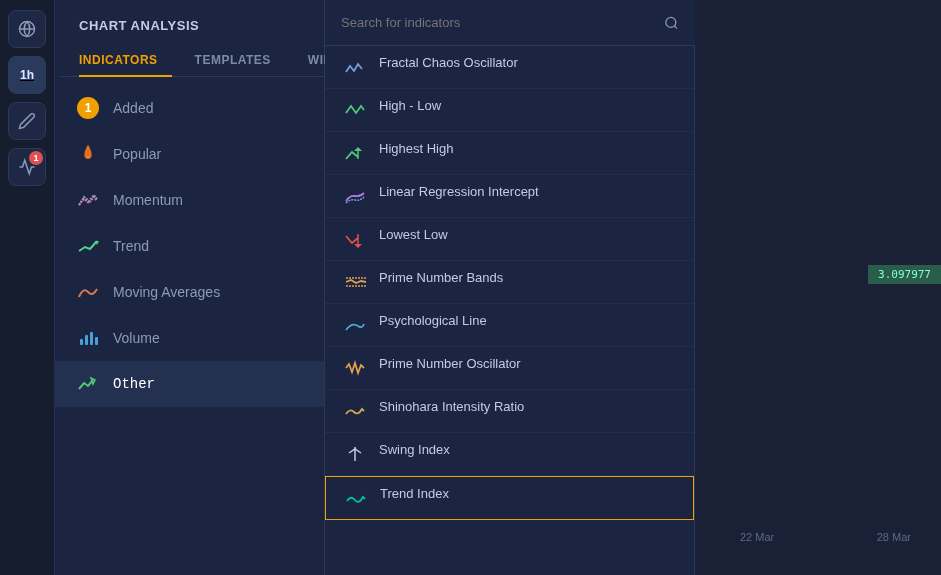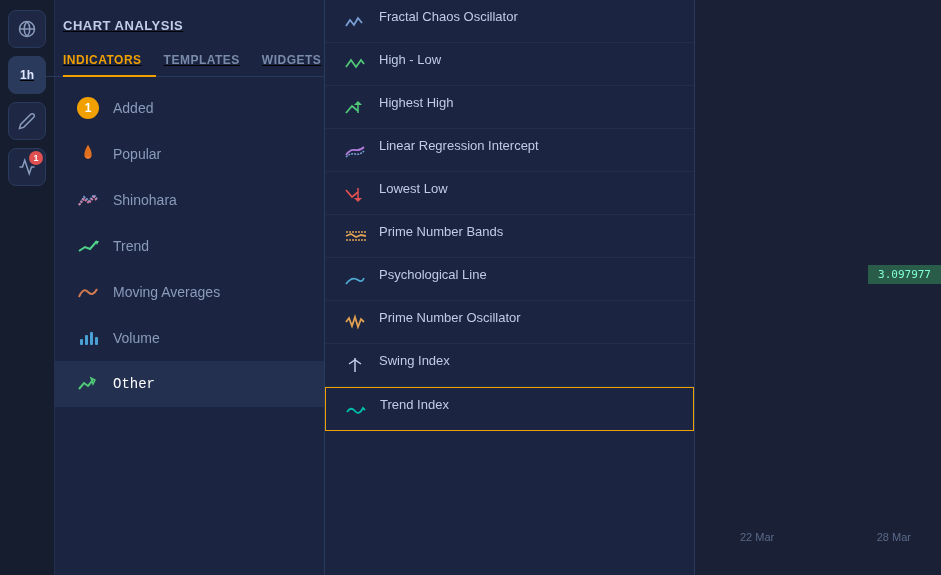--- a/index.html
+++ b/index.html
@@ -67,35 +67,34 @@
 
     
     .category-panel {
       width: 270px;
       height: 100%;
       background: #1b2440;
       border-right: 1px solid #2a3a5c;
     }
 
     .panel-header {
-      padding: 18px 20px 0 8px;
-      text-decoration: underline;
+      padding: 18px 20px 0 24px;
     }
 
     .panel-title {
       font-size: 13px;
       font-weight: 700;
       color: #c0cce8;
       letter-spacing: 0.5px;
       margin-bottom: 12px;
     }
 
     .tabs-row {
       display: flex;
-      gap: 0;
+      gap: 15px;
       border-bottom: 1px solid #2a3a5c;
       margin: 0 -20px;
       padding: 0 20px;
     }
 
     .tab {
       font-size: 12px;
       font-weight: 600;
       padding: 8px 14px 8px 0;
       cursor: pointer;
@@ -347,21 +346,21 @@
         <span>Popular</span>
       </div>
 
       <div class="category-item">
         <div class="cat-icon">
           <svg width="22" height="18" viewBox="0 0 22 18">
             <polyline points="2,14 7,6 12,10 17,4 20,8" fill="none" stroke="#7a9fd4" stroke-width="2" stroke-dasharray="2,1"></polyline>
             <polyline points="2,14 7,8 12,12 17,6 20,10" fill="none" stroke="#d47a9f" stroke-width="2" stroke-dasharray="2,1"></polyline>
           </svg>
         </div>
-        <span>Shinohara</span>
+        <span>Momentum</span>
       </div>
 
       <div class="category-item">
         <div class="cat-icon">
           <svg width="22" height="18" viewBox="0 0 22 18">
             <polyline points="2,14 8,10 13,12 20,4" fill="none" stroke="#50d48a" stroke-width="2"></polyline>
             <polygon points="18,4 22,4 20,8" fill="#50d48a"></polygon>
           </svg>
         </div>
         <span>Trend</span>
@@ -397,20 +396,27 @@
           </svg>
         </div>
         <span>Other</span>
       </div>
 
     </div>
   </div>
 
   <div style="display:flex;flex-direction:column;width:370px;">
 
+    <div style="height:50px;background:#1b2440;border-bottom:1px solid #2a3a5c;display:flex;align-items:center;padding:0 16px;gap:8px;">
+      <input class="search-input" type="text" style="background: transparent; border: none; outline: none; color: rgb(138, 155, 187); font-size: 13px; width: 100%;" placeholder="Search for indicators">
+      <svg width="16" height="16" viewBox="0 0 24 24" fill="none" stroke="#8a9bbb" stroke-width="2">
+        <circle cx="11" cy="11" r="8"></circle>
+          <line x1="21" y1="21" x2="16.65" y2="16.65"></line>
+      </svg>
+    </div>
 
     <div class="indicators-panel">
 
       <div class="indicator-item">
         <div class="ind-icon">
           <svg width="22" height="18" viewBox="0 0 22 18">
             <polyline points="2,14 6,8 10,13 14,6 18,11" fill="none" stroke="#7a9fd4" stroke-width="1.8"></polyline>
           </svg>
         </div>
         <span>Fractal Chaos Oscillator</span>
@@ -480,20 +486,28 @@
 
       <div class="indicator-item">
         <div class="ind-icon">
           <svg width="22" height="18" viewBox="0 0 22 18">
             <polyline points="2,9 5,5 8,13 11,4 14,14 17,6 20,9" fill="none" stroke="#e0a050" stroke-width="1.8"></polyline>
           </svg>
         </div>
         <span>Prime Number Oscillator</span>
       </div>
 
+      <div class="indicator-item">
+        <div class="ind-icon">
+          <svg width="22" height="18" viewBox="0 0 22 18">
+            <path d="M2,12 Q6,6 10,10 Q14,14 18,7 L20,9" fill="none" stroke="#d4aa50" stroke-width="1.8"></path>
+          </svg>
+        </div>
+        <span>Shinohara Intensity Ratio</span>
+      </div>
 
       <div class="indicator-item">
         <div class="ind-icon">
           <svg width="22" height="18" viewBox="0 0 22 18">
             <line x1="11" y1="2" x2="11" y2="16" stroke="#c0cce8" stroke-width="1.5"></line>
             <polyline points="5,8 11,4 17,8" fill="none" stroke="#c0cce8" stroke-width="1.5"></polyline>
           </svg>
         </div>
         <span>Swing Index</span>
       </div>

